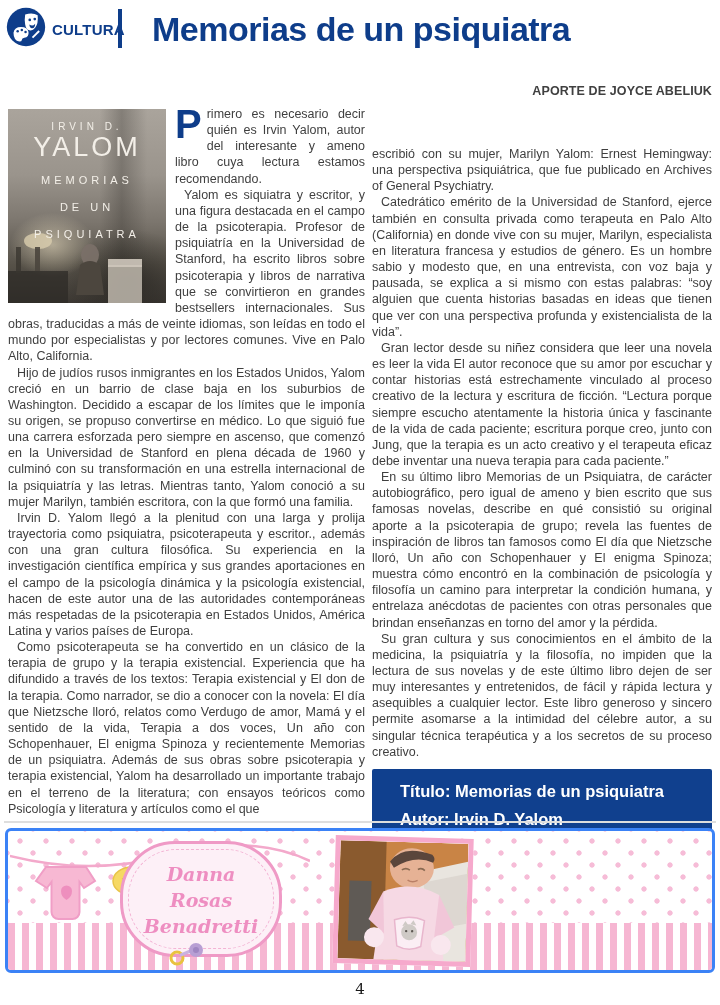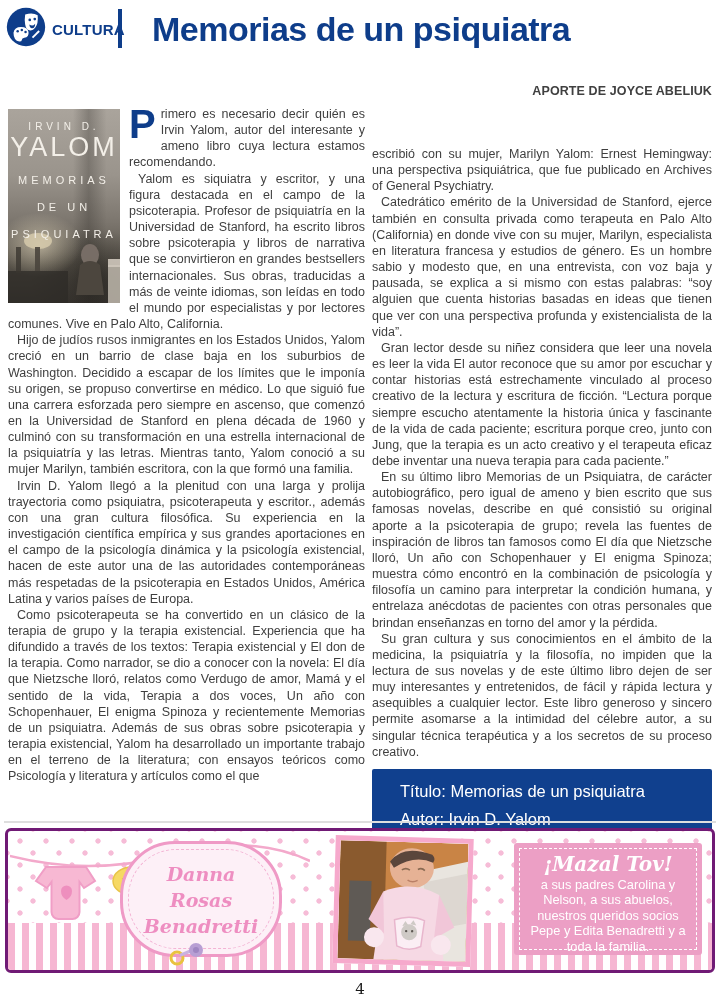--- a/index.html
+++ b/index.html
@@ -30,45 +30,45 @@
     margin:0;font-size:12.5px;line-height:16.15px;color:#3f3f3f;
     text-align:justify;text-indent:9px;
   }
   p.body.first{text-indent:0;}
   .dropcap{
     float:left;color:#0e3d8a;font-size:40px;line-height:30px;font-weight:bold;
     margin:3px 5px 0 0;
   }
   
   .cover{
-    float:left;width:112px;height:194px;margin:3px 9px 3px 0;position:relative;
+    float:left;width:158px;height:194px;margin:3px 9px 3px 0;position:relative;
     background:
       radial-gradient(60px 46px at 28% 70%, rgba(238,226,196,.55), transparent 70%),
       radial-gradient(90px 70px at 78% 88%, rgba(28,26,23,.55), transparent 72%),
       linear-gradient(90deg, transparent 58%, rgba(44,41,37,.30) 72%, transparent 88%),
       linear-gradient(180deg,#aaa49c 0%,#9a948c 34%,#7c766e 58%,#575249 80%,#3b3732 100%);
     overflow:hidden;
   }
   .cover svg{position:absolute;left:0;bottom:0;}
   .cover-text{position:absolute;left:0;right:0;top:12px;text-align:center;color:#f3efe8;}
   .cover-author-top{font-size:10px;letter-spacing:4px;margin-bottom:1px;}
   .cover-author{font-size:27px;letter-spacing:3px;line-height:28px;text-align:center;}
   .cover-title-line{font-size:11px;letter-spacing:4px;line-height:15px;margin-top:12px;}
   
   .info-box{
     margin:9px 0 0 0;background:#10408e;border-radius:2px;
     padding:8px 16px 8px 28px;color:#ffffff;
   }
-  .info-box div{font-size:16.5px;font-weight:normal;line-height:28.5px;}
+  .info-box div{font-size:16.5px;font-weight:bold;line-height:28.5px;}
   
   .divider{position:absolute;left:4px;right:4px;top:821px;height:2px;background:#dedede;}
   
   .banner{
     position:absolute;left:5px;top:828px;width:704px;height:139px;
-    border:3px solid #701a75;border-radius:6px;background:#ffffff;overflow:hidden;
+    border:3px solid #3b82f6;border-radius:6px;background:#ffffff;overflow:hidden;
   }
   .banner-dots{
     position:absolute;left:0;right:0;top:0;height:92px;
     background-image:
       radial-gradient(circle at 3px 3px, #f6bcd7 2.3px, transparent 3px),
       radial-gradient(circle at 3px 3px, #f6bcd7 2.3px, transparent 3px);
     background-size:26px 24px,26px 24px;
     background-position:9px 7px,22px 19px;
   }
   .banner-stripes{
@@ -242,19 +242,15 @@
       <circle cx="103" cy="102" r="10" fill="#f9e7ee"></circle>
 
       <path d="M56 78 q16 -6 30 0 l-3 26 q-12 6 -24 0 z" fill="#fbeef4" stroke="#e8b6cd" stroke-width="1.5"></path>
       <circle cx="71" cy="90" r="8" fill="#cfcac6"></circle>
       <path d="M64 84 l3 -5 l3 4 M78 83 l-3 -5 l-3 4" fill="#cfcac6"></path>
       <circle cx="68" cy="89" r="1.2" fill="#5d5853"></circle>
       <circle cx="74" cy="89" r="1.2" fill="#5d5853"></circle>
     </svg>
   </div>
 
-  <div class="mazal-box">
-    <div class="mazal-title">¡Mazal Tov!</div>
-    <div class="mazal-message">a sus padres Carolina y Nelson, a sus abuelos, nuestros queridos socios Pepe y Edita Benadretti y a toda la familia.</div>
-  </div>
 </div>
 
 <div class="page-number">4</div>
 
 </body></html>

